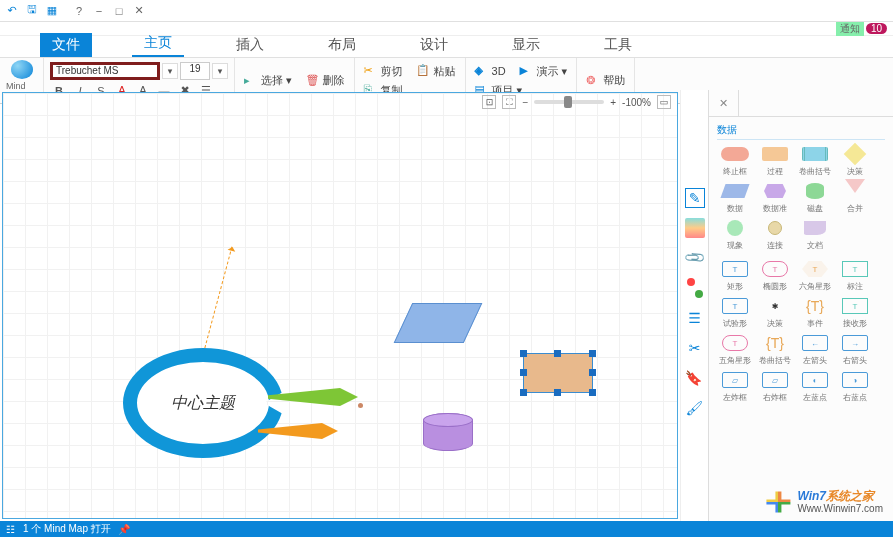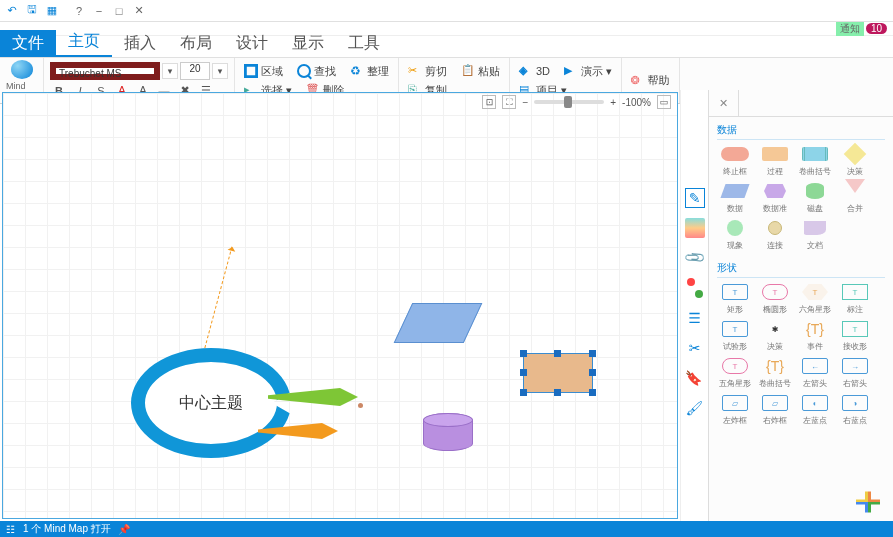--- a/index.html
+++ b/index.html
@@ -10,32 +10,32 @@
 .titlebar .qat { display:flex; gap:4px; padding:0 4px; }
 .titlebar .qat .qicon { width:16px; height:16px; display:flex; align-items:center; justify-content:center; color:#0a84d8; font-size:11px; }
 .titlebar .title { flex:1; text-align:center; color:#444; font-size:11px; }
 .titlebar .winctl { display:flex; gap:6px; padding:0 8px; align-items:center; color:#666; }
 .titlebar .winctl span { width:14px; text-align:center; cursor:default; }
 .notify { background:#86efac; color:#666; padding:0 4px; font-size:10px;}
 .nbadge { background:#be185d; color:#fff; border-radius:8px; padding:0 5px; font-size:10px; margin-left:2px; }
 
 
 .menutabs { height:22px; display:flex; align-items:flex-end; border-bottom:1px solid #e0e0e0; background:#fff; }
-.menutabs .tab { padding:3px 12px; font-size:16px; color:#555; }
+.menutabs .tab { padding:3px 12px; font-size:14px; color:#555;margin-left:40px; }
 .menutabs .tab.file { background:#0a84d8; color:#fff; }
 .menutabs .tab.active { color:#0a84d8; border-bottom:2px solid #0a84d8; }
 
 
 .ribbon { height:46px; background:#fcfcfc; border-bottom:1px solid #d0d0d0; display:flex; align-items:stretch; }
 .ribgroup { border-right:1px solid #e5e5e5; padding:2px 6px; display:flex; flex-direction:column; justify-content:center; gap:2px; }
 .ribgroup.logo { width:44px; align-items:center; }
 .ribgroup.logo .logoimg { width:22px; height:20px; background:radial-gradient(circle at 30% 30%,#8fd6f5,#0a84d8); border-radius:50% 50% 50% 50%; position:relative;}
 .ribgroup.logo .logolbl { font-size:9px; color:#666; }
 .fontrow { display:flex; gap:2px; align-items:center; }
-.fontsel { width:110px; height:18px; border:6px solid #7f1d1d; font-size:10px; padding:0 3px; background:#fff; }
+.fontsel { width:110px; height:18px; border:3px solid #7f1d1d; font-size:10px; padding:0 3px; background:#fff; }
 .sizesel { width:30px; height:18px; border:1px solid #ccc; font-size:10px; text-align:center; background:#fff;}
 .tinybtn { width:16px; height:16px; border:1px solid #ddd; background:#fff; font-size:9px; display:flex; align-items:center; justify-content:center; color:#555;}
 .fmtrow { display:flex; gap:3px; }
 .fmtbtn { width:18px; height:18px; display:flex; align-items:center; justify-content:center; font-size:11px; color:#555; border:1px solid transparent;}
 .ribbtns { display:flex; gap:8px; }
 .ribbtn { display:flex; align-items:center; gap:3px; font-size:11px; color:#444; padding:1px 3px;}
 .ribbtn .ico { width:14px; height:14px; display:inline-block; }
 .ic-area{background:#0a84d8;clip-path:polygon(0 0,100% 0,100% 100%,0 100%,0 0,20% 20%,20% 80%,80% 80%,80% 20%,20% 20%);}
 .ic-find{border:2px solid #0a84d8;border-radius:50%;width:10px;height:10px;position:relative;}
 .ic-find:after{content:"";position:absolute;width:5px;height:2px;background:#0a84d8;bottom:-2px;right:-3px;transform:rotate(45deg);}
@@ -54,21 +54,21 @@
 .main { position:absolute; top:90px; left:0; right:0; bottom:16px; display:flex; }
 .canvaswrap { flex:1; position:relative; border:1px solid #4aa8e0; margin:2px; background:#fff; overflow:hidden;}
 .canvaswrap:before { content:""; position:absolute; inset:0; background-image:linear-gradient(#f1f1f1 1px,transparent 1px),linear-gradient(90deg,#f1f1f1 1px,transparent 1px); background-size:22px 22px; }
 .canvasctl { position:absolute; top:2px; right:6px; display:flex; gap:6px; align-items:center; font-size:10px; color:#555; z-index:5;}
 .canvasctl .cbtn{width:14px;height:14px;border:1px solid #bbb;display:flex;align-items:center;justify-content:center;font-size:9px;}
 .slider{width:70px;height:4px;background:#ddd;position:relative;border-radius:2px;}
 .slider .thumb{position:absolute;width:8px;height:12px;background:#888;top:-4px;left:30px;border-radius:2px;}
 
 
 .shape{position:absolute;z-index:2;}
-.central{left:128px;top:255px;width:160px;height:110px;}
+.central{left:120px;top:255px;width:160px;height:110px;font-style:italic;}
 .central .ring{width:160px;height:110px;border:14px solid #1096d8;border-radius:50%;background:#fff;display:flex;align-items:center;justify-content:center;clip-path:polygon(0 0,100% 0,100% 40%,88% 50%,100% 60%,100% 100%,0 100%);}
 .central .lbl{font-size:16px;color:#333;}
 .branch1{left:265px;top:295px;width:90px;height:18px;background:#7ec636;clip-path:polygon(0 40%,80% 0,100% 50%,80% 100%,0 60%);}
 .branch2{left:255px;top:330px;width:80px;height:16px;background:#f39a1e;clip-path:polygon(0 40%,80% 0,100% 50%,80% 100%,0 60%);}
 .dashline{left:200px;top:150px;width:1px;height:110px;border-left:1px dashed #f39a1e;transform:rotate(15deg);transform-origin:bottom;}
 .dashline:before{content:"";position:absolute;top:-4px;left:-4px;border:4px solid transparent;border-bottom-color:#f39a1e;}
 .para{left:400px;top:210px;width:70px;height:40px;background:#8fb5e8;border:1px solid #5a8fd0;transform:skewX(-25deg);}
 .rect{left:520px;top:260px;width:70px;height:40px;background:#e8b98c;border:1px solid #3a8cd0;}
 .rect .h{position:absolute;width:7px;height:7px;background:#1a6cc0;}
 .rect .h1{top:-4px;left:-4px}.rect .h2{top:-4px;right:-4px}.rect .h3{bottom:-4px;left:-4px}.rect .h4{bottom:-4px;right:-4px}
@@ -168,53 +168,39 @@
 
 <div class="ribbon">
   <div class="ribgroup logo">
     <div class="logoimg"></div>
     <div class="logolbl">Mind Map</div>
   </div>
   <div class="ribgroup">
     <div class="fontrow">
       <div class="fontsel">Trebuchet MS</div>
       <div class="tinybtn">▾</div>
-      <div class="sizesel">20</div>
+      <div class="sizesel">19</div>
       <div class="tinybtn">▾</div>
     </div>
     <div class="fmtrow">
       <div class="fmtbtn">
           <b>B</b>
         </div>
       <div class="fmtbtn">
           <i>I</i>
         </div>
       <div class="fmtbtn">S̶</div>
       <div class="fmtbtn" style="color:#d22;border-bottom:2px solid #d22;">A</div>
       <div class="fmtbtn" style="border-bottom:2px solid #4ad;">A</div>
       <div class="fmtbtn">▬</div>
       <div class="fmtbtn">✖</div>
       <div class="fmtbtn">☰</div>
     </div>
   </div>
   <div class="ribgroup">
-    <div class="ribbtns">
-      <div class="ribbtn">
-          <span class="ico ic-area"></span>
-          <span>区域</span>
-        </div>
-      <div class="ribbtn">
-          <span class="ico ic-find"></span>
-          <span>查找</span>
-        </div>
-      <div class="ribbtn">
-          <span class="ico ic-sort">♻</span>
-          <span>整理</span>
-        </div>
-    </div>
     <div class="ribbtns">
       <div class="ribbtn"><span class="ico ic-sel">▸</span><span>选择</span>▾</div>
       <div class="ribbtn">
           <span class="ico ic-del">🗑</span>
           <span>删除</span>
         </div>
     </div>
   </div>
   <div class="ribgroup">
     <div class="ribbtns">
@@ -372,21 +358,20 @@
           </div>
           <div class="shapeitem">
             <div class="sicon">
               <div class="sic-doc"></div>
             </div>
             <div class="slbl">文档</div>
           </div>
         </div>
     </div>
     <div class="section">
-      <div class="sechead">形状</div>
       <div class="shapes" id="shapes2">
           <div class="shapeitem">
             <div class="sicon">
               <div class="sic2 c-blue">T</div>
             </div>
             <div class="slbl">矩形</div>
           </div>
           <div class="shapeitem">
             <div class="sicon">
               <div class="sic2 c-pink">T</div>
@@ -477,19 +462,23 @@
             </div>
             <div class="slbl">右蓝点</div>
           </div>
         </div>
     </div>
   </div>
 </div>
 
 <div class="watermark">
   <div class="wlogo"></div>
+  <div class="wtxt">
+    <div class="wt1"><span class="b">Win7</span><span class="o">系统之家</span></div>
+    <div class="wt2">Www.Winwin7.com</div>
+  </div>
 </div>
 
 <div class="status">
   <span class="sicon2">☷</span>
   <span>1 个 Mind Map 打开</span>
   <span class="sicon2">📌</span>
 </div>
 
 </body></html>

